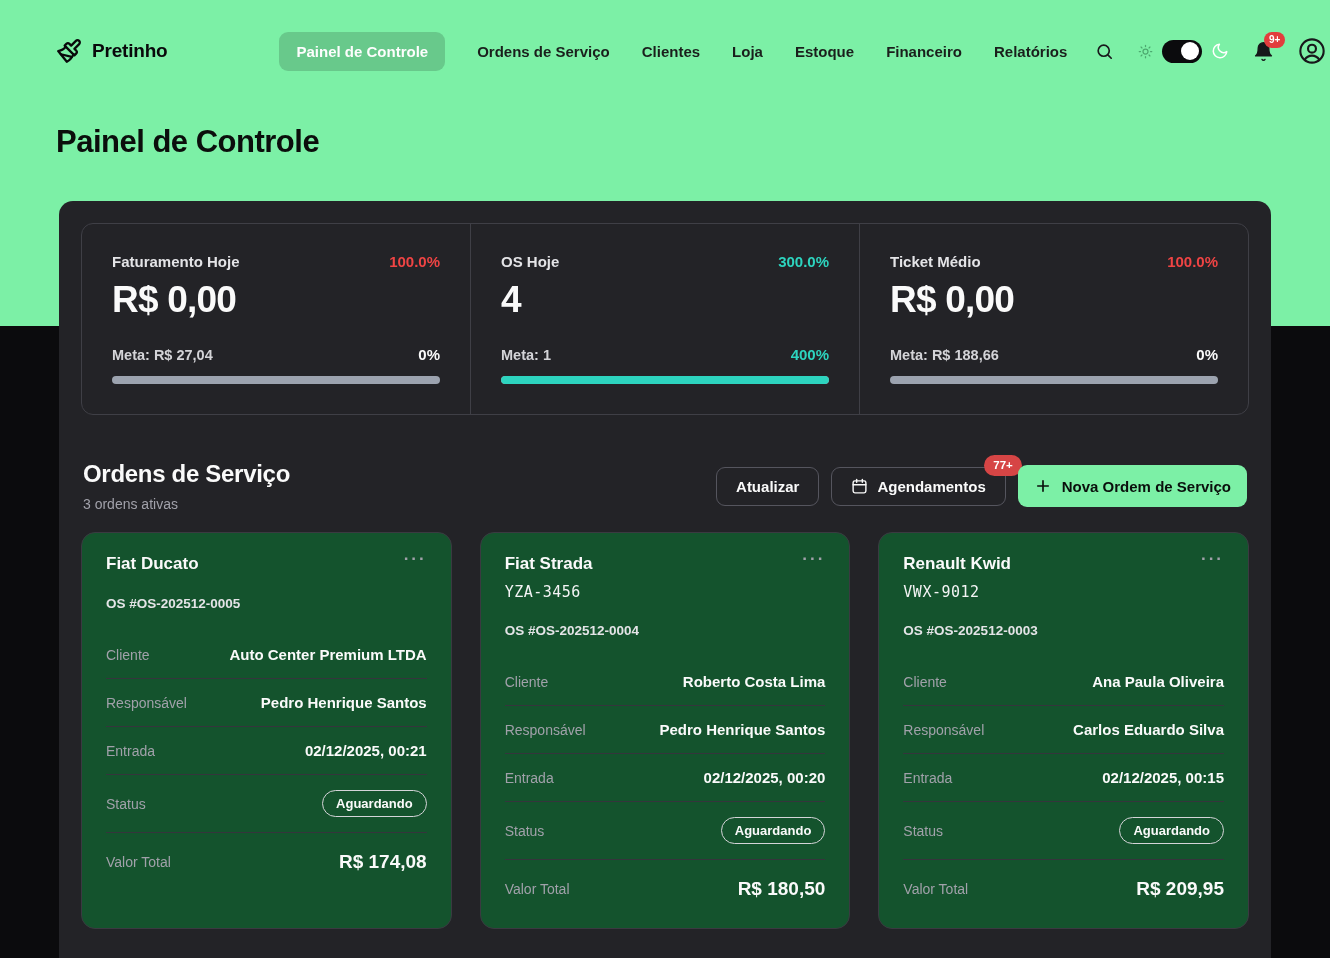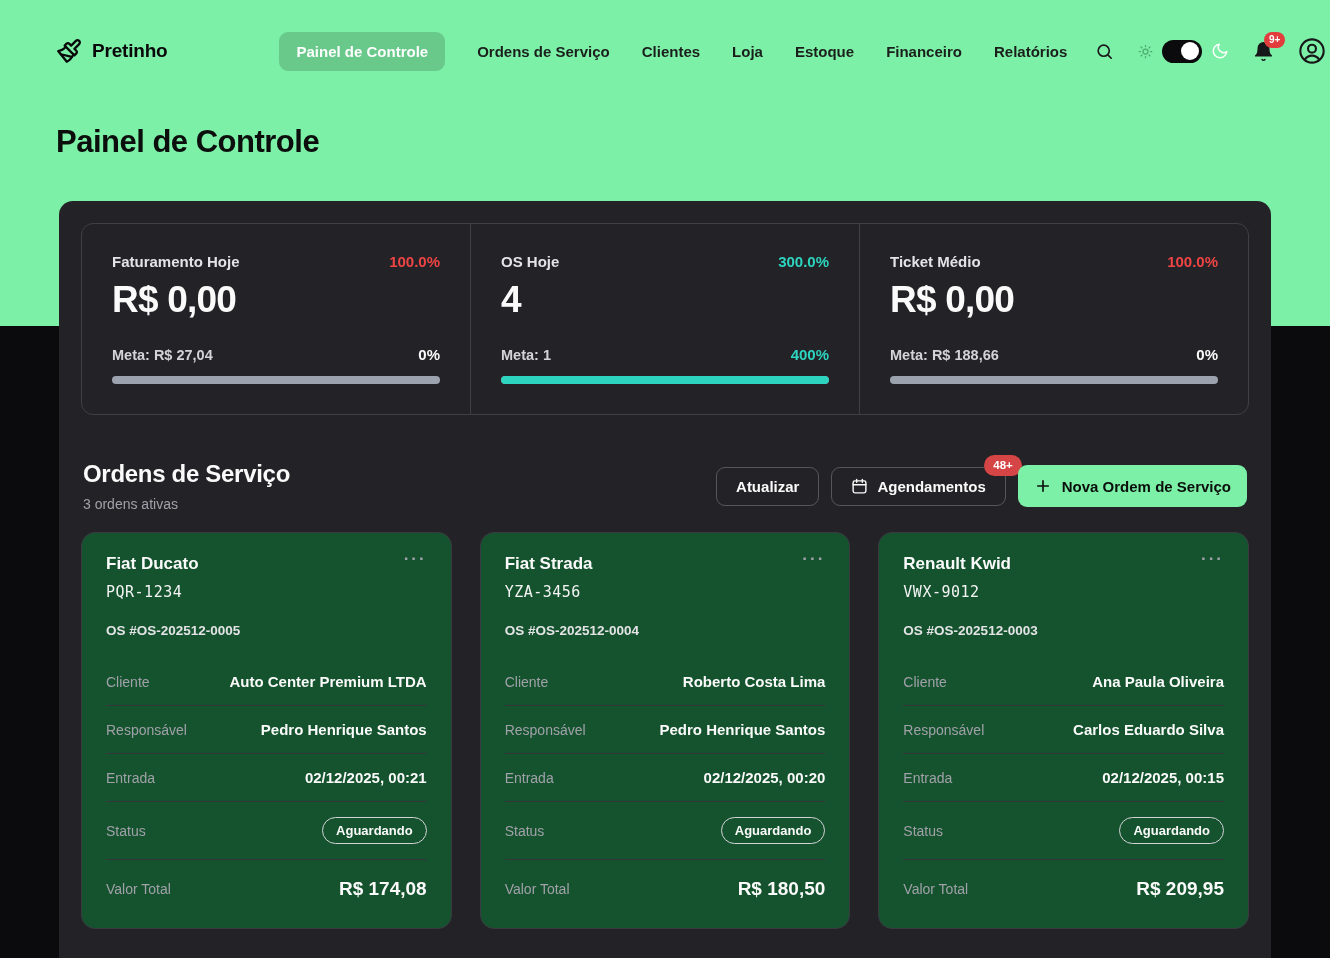--- a/index.html
+++ b/index.html
@@ -226,41 +226,40 @@
       <button class="btn-outline">
         <span>
           <svg width="17" height="17" viewBox="0 0 24 24" fill="none" stroke="#fafafa" stroke-width="2" stroke-linecap="round" stroke-linejoin="round">
             <rect x="3" y="4" width="18" height="17" rx="2.5"></rect>
             <line x1="8" y1="2" x2="8" y2="6"></line>
               <line x1="16" y1="2" x2="16" y2="6"></line>
             <line x1="3" y1="9.5" x2="21" y2="9.5"></line>
           </svg>
         </span>
         <span>Agendamentos</span>
-        <span class="sched-badge">48+</span>
+        <span class="sched-badge">77+</span>
       </button>
       <button class="btn-primary">
         <span>
           <svg width="18" height="18" viewBox="0 0 24 24" fill="none" stroke="#0a0f0c" stroke-width="2.2" stroke-linecap="round">
             <path d="M12 5v14M5 12h14"></path>
           </svg>
         </span>
         <span>Nova Ordem de Serviço</span>
       </button>
     </div>
   </section>
 
   <section class="cards">
 
     <article class="card">
       <div class="card-head">
         <span class="card-title">Fiat Ducato</span>
         <span class="dots-menu">···</span>
       </div>
-      <div class="plate">PQR-1234</div>
       <div class="osnum">OS #OS-202512-0005</div>
       <div class="rows">
         <div class="row">
           <span class="row-label">Cliente</span>
           <span class="row-value">Auto Center Premium LTDA</span>
         </div>
         <div class="row">
           <span class="row-label">Responsável</span>
           <span class="row-value">Pedro Henrique Santos</span>
         </div>

